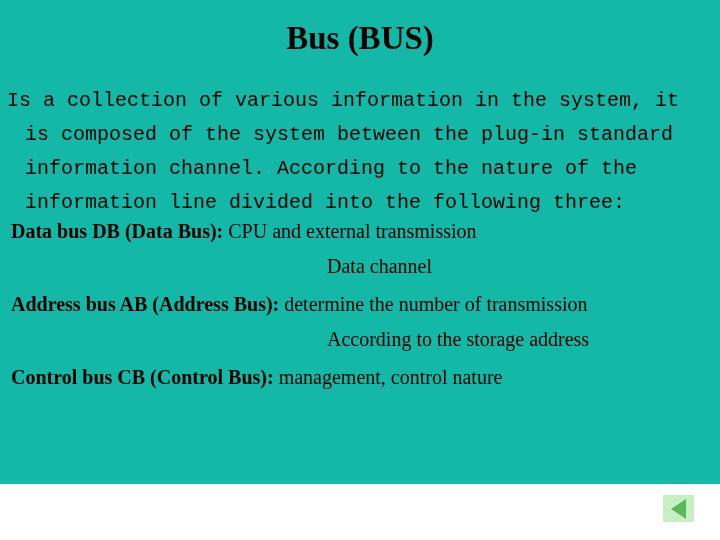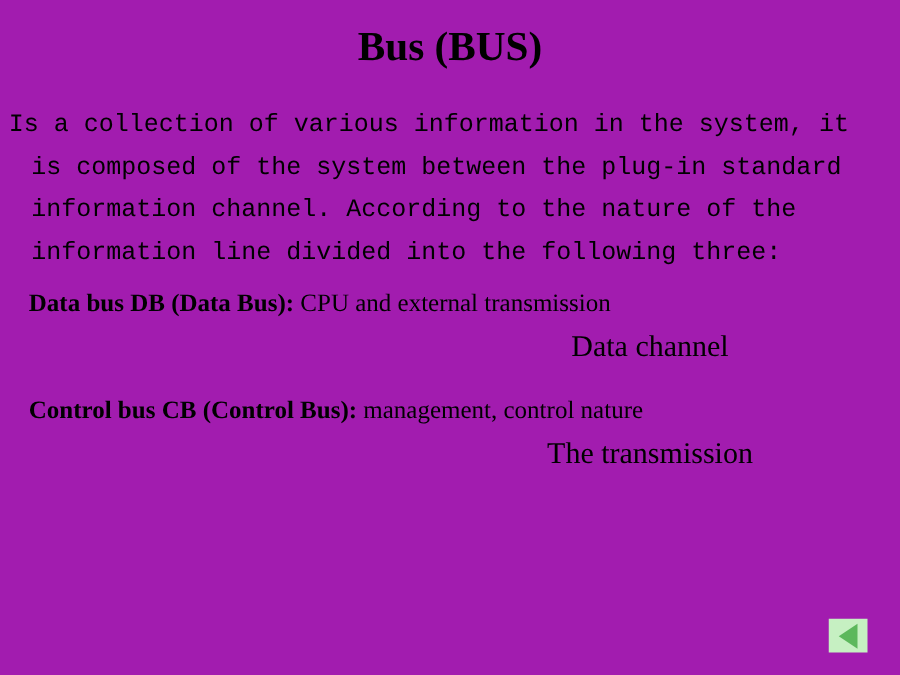--- a/index.html
+++ b/index.html
@@ -12,22 +12,22 @@
     background: #ffffff;
     font-family: "Liberation Serif", "DejaVu Serif", serif;
     color: #000000;
     overflow: hidden;
     position: relative;
   }
 
   .slide {
     position: relative;
     width: 720px;
-    height: 540px;
-    background: #a21caf;
+    height: 484px;
+    background: #14b8a6;
   }
 
   .slide-title {
     position: absolute;
     left: 0;
     top: 18px;
     width: 720px;
     text-align: center;
     font-size: 33px;
     font-weight: bold;
@@ -51,43 +51,43 @@
   }
 
   .bus-list {
     position: absolute;
     left: 7px;
     top: 210px;
     width: 710px;
   }
 
   .bus-entry {
-    margin: 16px;
+    margin: 4px;
     padding: 0;
   }
 
   .bus-main-line {
     font-size: 20px;
     line-height: 34.5px;
     text-align: left;
     white-space: nowrap;
   }
 
   .bus-term {
     font-weight: bold;
   }
 
   .bus-desc {
     font-weight: normal;
   }
 
   .bus-sub-line {
-    font-size: 24px;
+    font-size: 20px;
     line-height: 34.5px;
-    text-align: center;
+    text-align: left;
     padding-left: 316px;
     white-space: nowrap;
   }
 
   .nav-back-button {
     position: absolute;
     left: 663px;
     top: 495px;
     width: 31px;
     height: 27px;
@@ -116,24 +116,27 @@
 
   <div class="intro-paragraph">Is a collection of various information in the system, it is composed of the system between the plug-in standard information channel. According to the nature of the information line divided into the following three:</div>
 
   <div class="bus-list">
 
     <div class="bus-entry">
       <div class="bus-main-line"><span class="bus-term">Data bus DB (Data Bus):</span><span class="bus-desc"> CPU and external transmission</span></div>
       <div class="bus-sub-line">Data channel</div>
     </div>
 
+    <div class="bus-entry">
+      <div class="bus-main-line"><span class="bus-term">Address bus AB (Address Bus):</span><span class="bus-desc"> determine the number of transmission</span></div>
+      <div class="bus-sub-line">According to the storage address</div>
+    </div>
 
     <div class="bus-entry">
       <div class="bus-main-line"><span class="bus-term">Control bus CB (Control Bus):</span><span class="bus-desc"> management, control nature</span></div>
-      <div class="bus-sub-line">The transmission</div>
     </div>
 
   </div>
 
   <div class="nav-back-button">
     <span class="triangle"></span>
   </div>
 
 </div>
 

